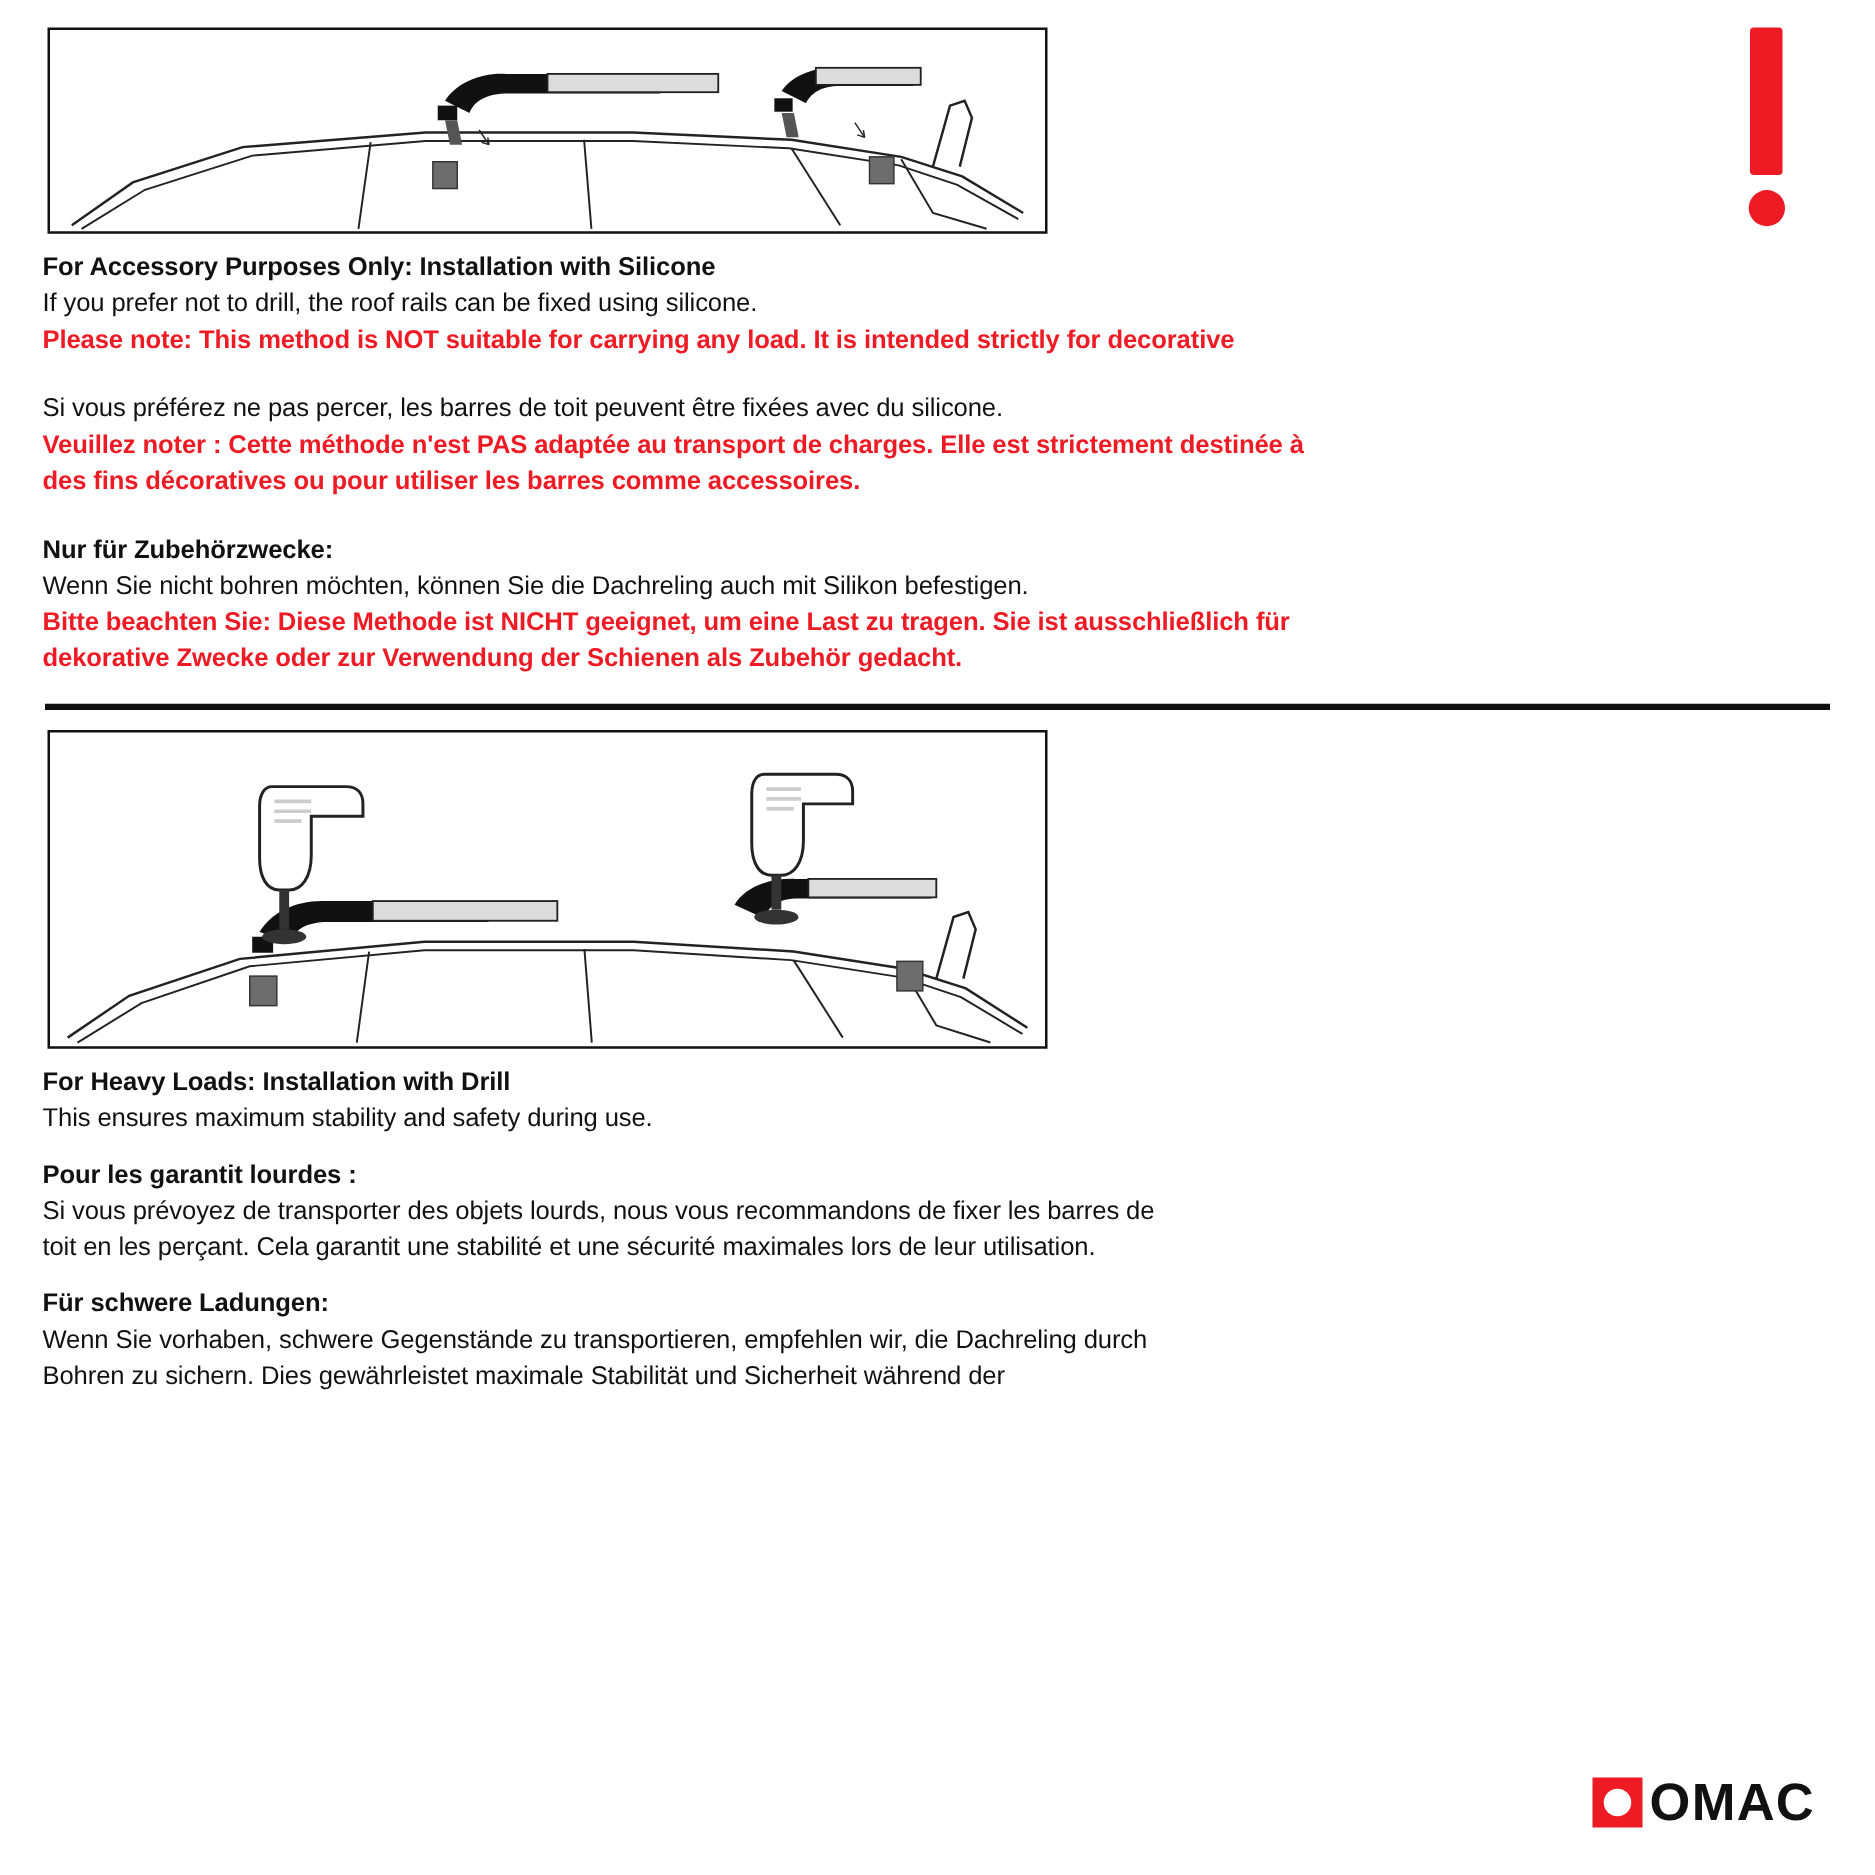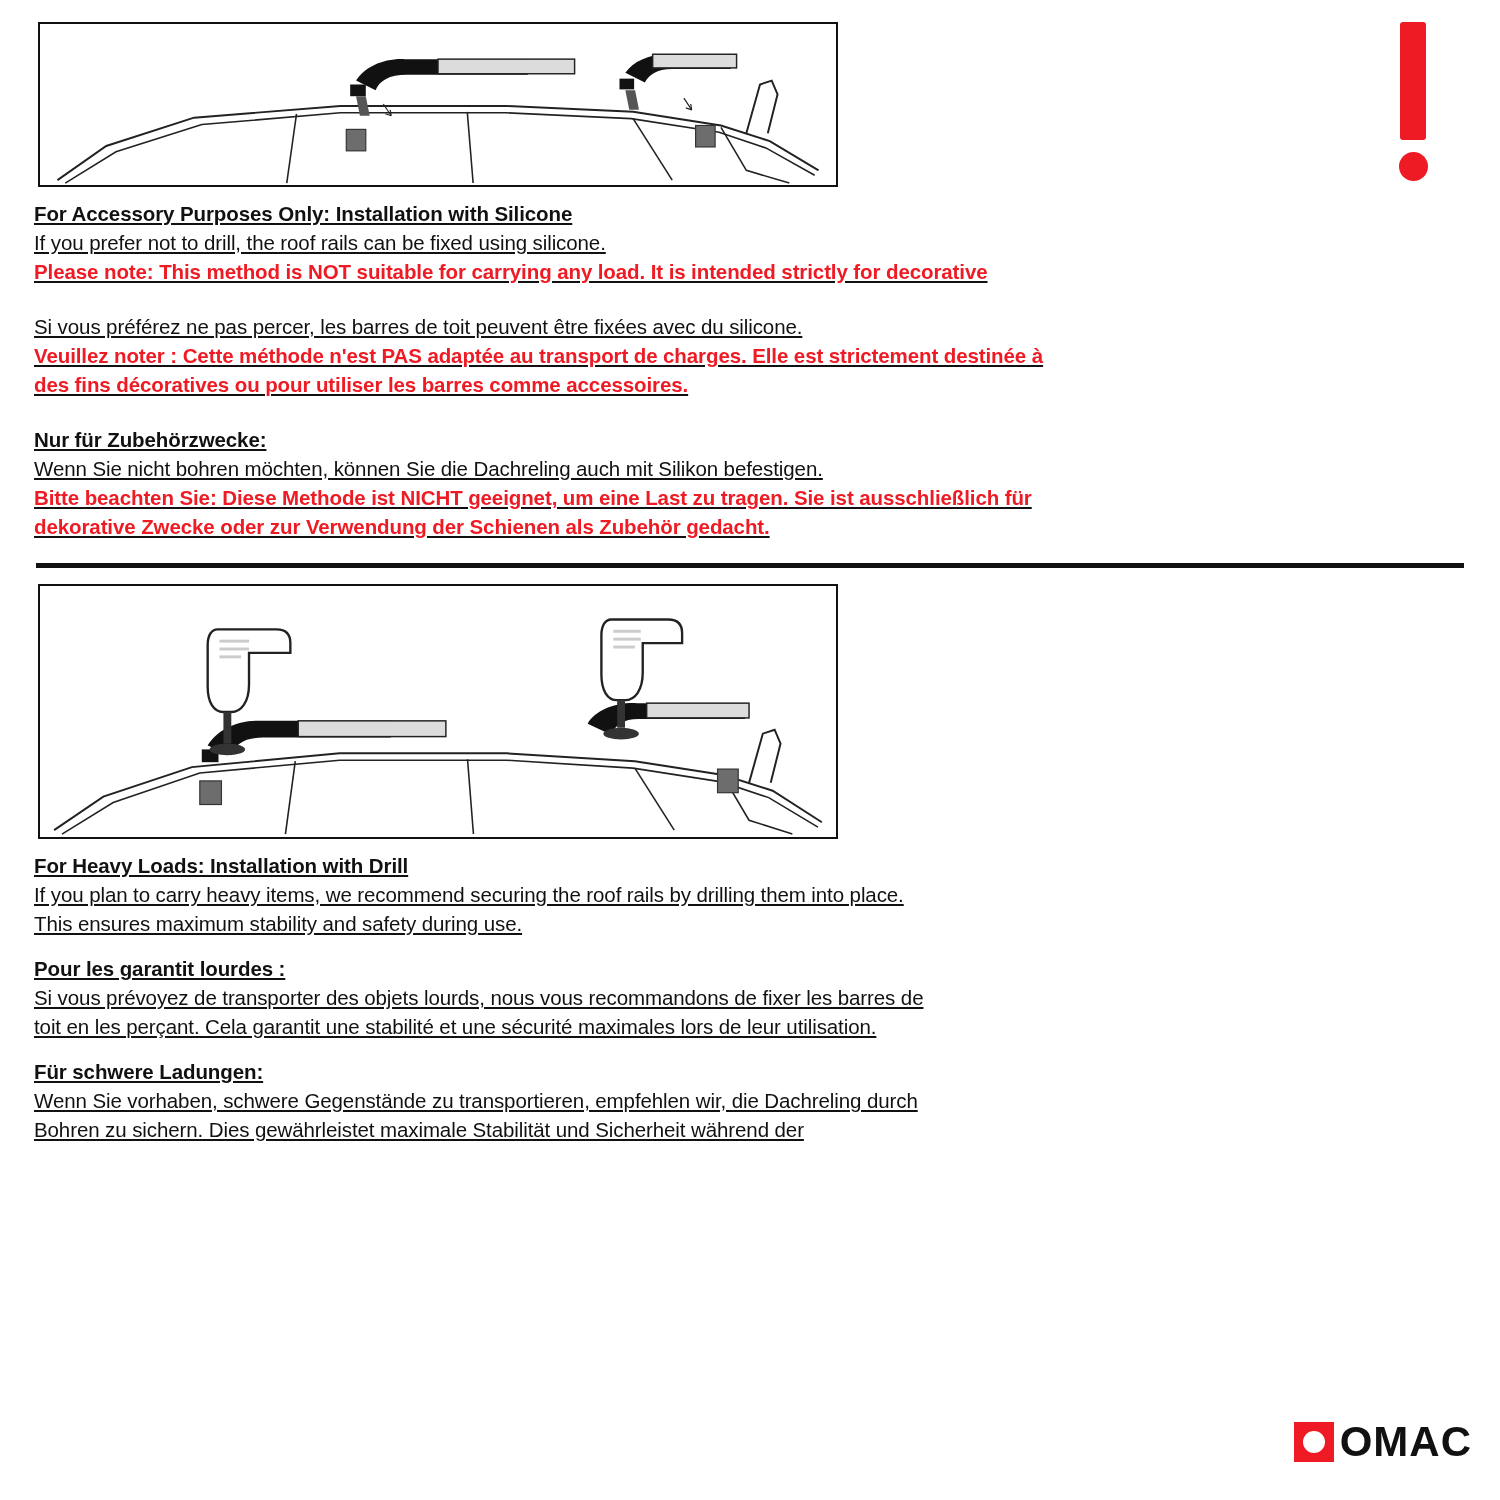--- a/index.html
+++ b/index.html
@@ -59,21 +59,21 @@
   }
   .illus-bottom {
     width: 800px;
     height: 255px;
     margin-left: 4px;
     margin-top: 6px;
   }
   .illus svg { display: block; width: 100%; height: 100%; }
 
   
-  .textblock { margin-top: 12px; text-decoration: underline; }
+  .textblock { margin-top: 12px; }
   .line {
     font-size: 20.5px;
     line-height: 29px;
     letter-spacing: -0.1px;
     color: #111;
   }
   .line.bold { font-weight: bold; }
   .line.red { color: #ee1b24; font-weight: bold; }
   .gap { height: 26px; }
   .gap-sm { height: 16px; }
@@ -81,21 +81,21 @@
   
   .divider {
     height: 5px;
     background: #111;
     margin: 22px 2px 16px 2px;
   }
 
   
   .logo {
     position: absolute;
-    right: 28px;
+    right: 48px;
     bottom: 34px;
     display: flex;
     align-items: center;
     gap: 6px;
   }
   .logo .mark {
     width: 40px;
     height: 40px;
     background: #ee1b24;
     position: relative;
@@ -232,21 +232,20 @@
         <line x1="578" y1="54" x2="606" y2="54" stroke="#ccc" stroke-width="3"></line>
         <line x1="578" y1="62" x2="600" y2="62" stroke="#ccc" stroke-width="3"></line>
         <rect x="582" y="116" width="8" height="28" fill="#333"></rect>
         <ellipse cx="586" cy="150" rx="18" ry="6" fill="#333"></ellipse>
       </g>
     </svg>
   </div>
 
   <div class="textblock">
     <div class="line bold">For Heavy Loads: Installation with Drill</div>
-    <div class="line">If you plan to carry heavy items, we recommend securing the roof rails by drilling them into place.</div>
     <div class="line">This ensures maximum stability and safety during use.</div>
 
     <div class="gap-sm"></div>
 
     <div class="line bold">Pour les garantit lourdes :</div>
     <div class="line">Si vous prévoyez de transporter des objets lourds, nous vous recommandons de fixer les barres de</div>
     <div class="line">toit en les perçant. Cela garantit une stabilité et une sécurité maximales lors de leur utilisation.</div>
 
     <div class="gap-sm"></div>
 

